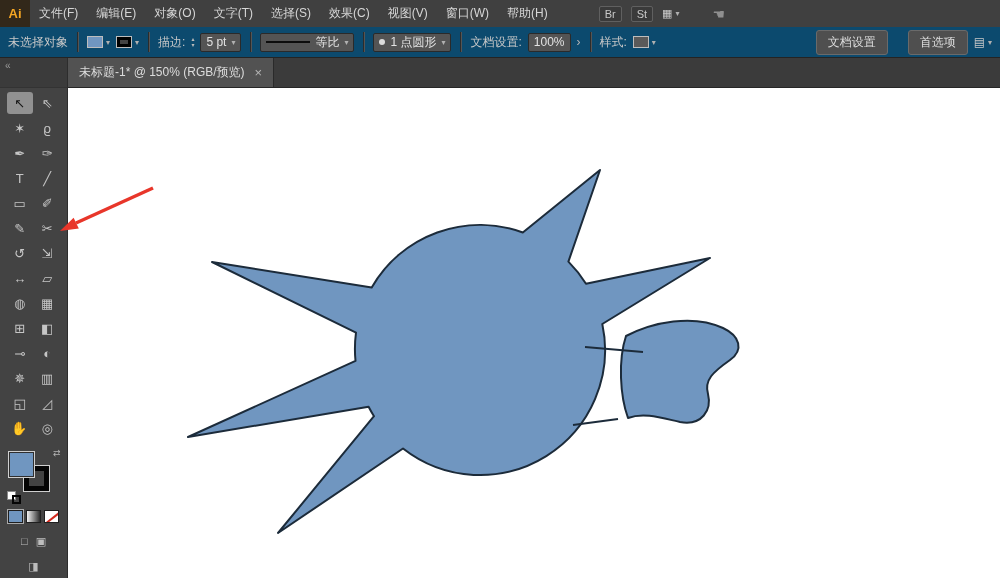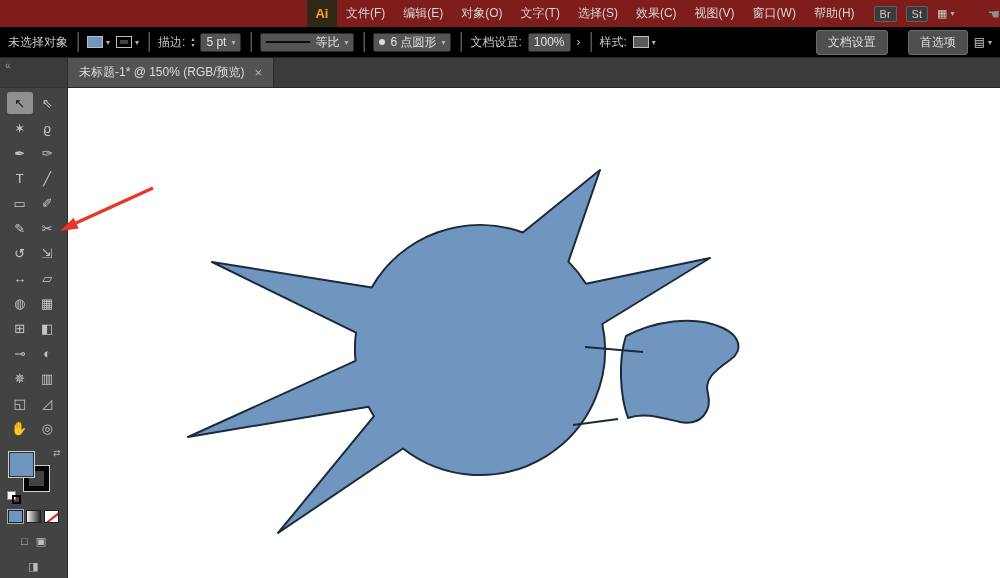--- a/index.html
+++ b/index.html
@@ -1,32 +1,32 @@
 <!DOCTYPE html>
 <html><head>
 <meta charset="utf-8">
 <style>
   * { box-sizing: border-box; margin: 0; padding: 0; }
   html,body { width:1000px; height:578px; overflow:hidden;
     font-family:"Liberation Sans","DejaVu Sans",sans-serif; }
   .app { position:relative; width:1000px; height:578px; display:flex; flex-direction:column; background:#fff; }
 
   
-  .menubar { flex:0 0 27px; height:27px; background:#7f1d1d; display:flex; align-items:center;justify-content:flex-end; }
+  .menubar { flex:0 0 27px; height:27px; background:#404040; display:flex; align-items:center; }
   .logo { width:30px; height:27px; background:#32281a; color:#f5a623; font-weight:bold; font-size:13px;
           display:flex; align-items:center; justify-content:center; }
   .menu-item { color:#d6d6d6; font-size:12px; padding:0 9px; height:19px; display:flex; align-items:center; cursor:default; }
-  .menubar-right { display:flex; align-items:center; gap:9px; margin-left:10px; }
+  .menubar-right { display:flex; align-items:center; gap:9px; margin-left:42px; }
   .mb-btn { border:1px solid #606060; color:#c9c9c9; font-size:11px; padding:1px 5px; border-radius:2px; background:#3a3a3a; }
   .mb-icon { color:#c9c9c9; font-size:11px; display:flex; align-items:center; gap:3px; }
   .mb-hand { color:#8f8f8f; font-size:14px; margin-left:24px; }
   .caret { font-size:8px; color:#b0b0b0; }
 
   
-  .controlbar { flex:0 0 31px; height:31px; background:#000000; border-bottom:1px solid #242424;
+  .controlbar { flex:0 0 31px; height:31px; background:#0c4a6e; border-bottom:1px solid #242424;
      display:flex; align-items:center; padding:0 8px; gap:6px; color:#c8c8c8; font-size:12px; white-space:nowrap; }
   .sep { width:1px; height:20px; background:#2c2c2c; box-shadow:1px 0 0 #555; margin:0 3px; }
   .dd { display:flex; align-items:center; gap:3px; }
   .swatch-mini { width:16px; height:12px; border:1px solid #bdbdbd; display:inline-block; }
   .stroke-mini { background:#434343; box-shadow:inset 0 0 0 3px #000; }
   .stepper { display:flex; flex-direction:column; font-size:6px; line-height:6px; color:#bbb; }
   .field { background:#545454; border:1px solid #2a2a2a; height:19px; display:flex; align-items:center;
            padding:0 5px; border-radius:2px; gap:5px; color:#e2e2e2; }
   .line-preview { width:44px; height:2px; background:#0d0d0d; display:inline-block; }
   .dot { width:6px; height:6px; background:#dcdcdc; border-radius:50%; display:inline-block; }
@@ -124,21 +124,21 @@
     </div>
     <div class="sep"></div>
     <div class="field">
       <span class="line-preview"></span>
       <span>等比</span>
       <span class="caret">▾</span>
     </div>
     <div class="sep"></div>
     <div class="field">
       <span class="dot"></span>
-      <span>6 点圆形</span>
+      <span>1 点圆形</span>
       <span class="caret">▾</span>
     </div>
     <div class="sep"></div>
     <span>文档设置:</span>
     <div class="field">
       <span>100%</span>
     </div>
     <span class="chev">›</span>
     <div class="sep"></div>
     <span>样式:</span>

